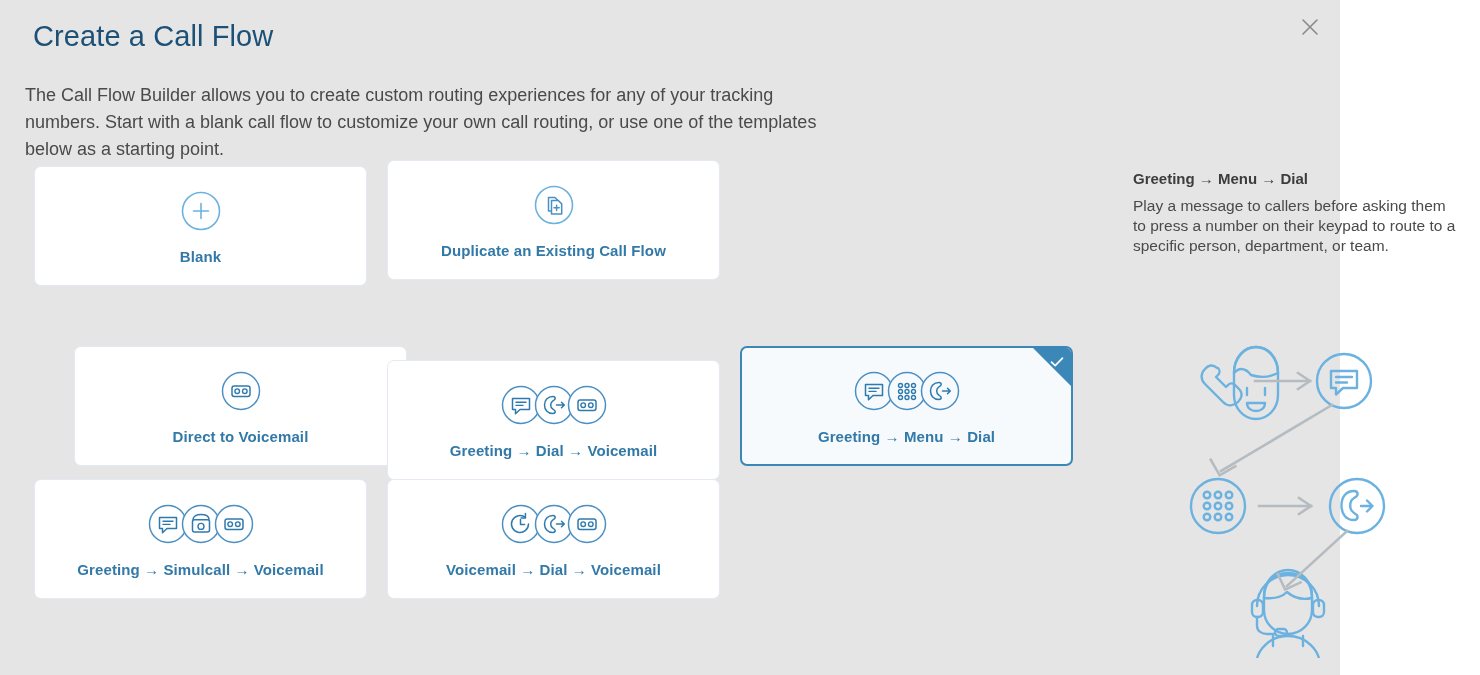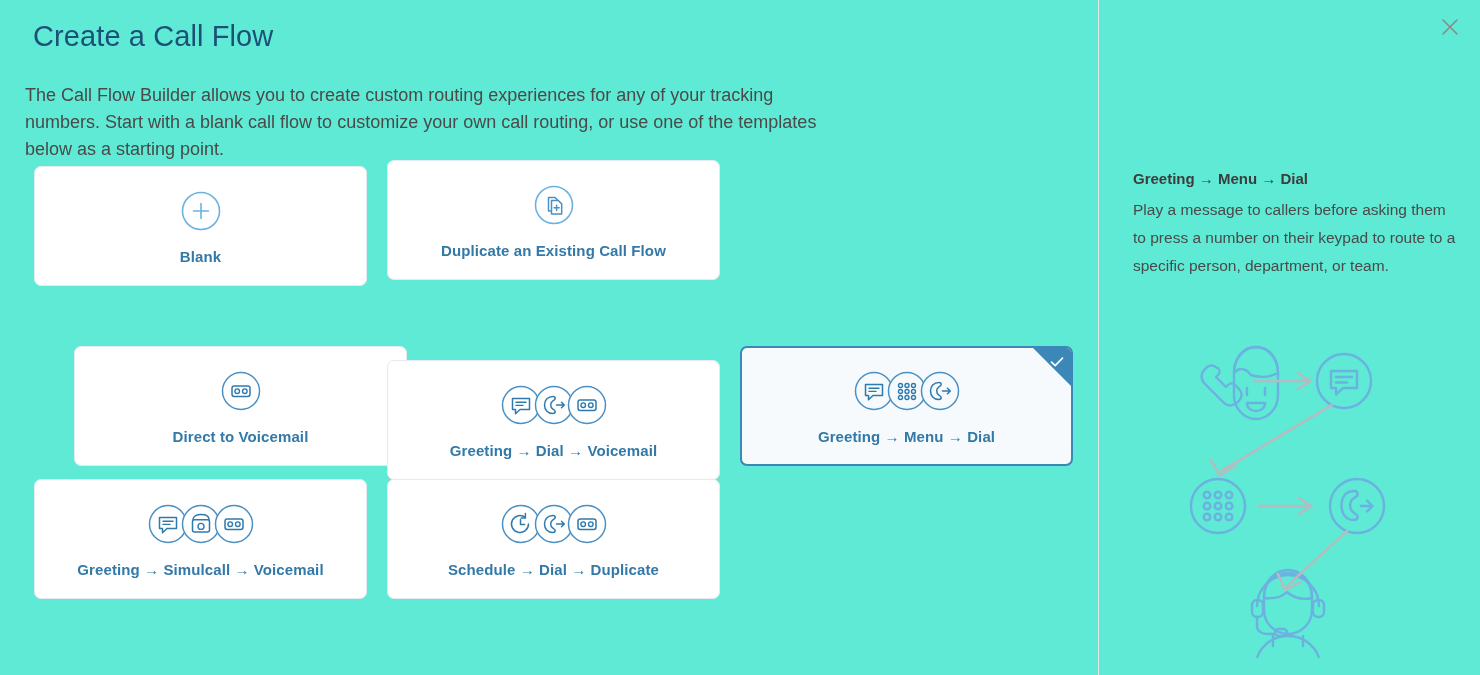--- a/index.html
+++ b/index.html
@@ -3,21 +3,21 @@
 <meta charset="utf-8">
 <style>
   * { box-sizing: border-box; }
   html, body {
     margin: 0; padding: 0;
     width: 1480px; height: 675px;
     background: #ffffff;
     font-family: "Liberation Sans", sans-serif;
     overflow: hidden;
   }
-  .page { position: relative; width: 1480px; height: 675px; background:#5eead4; }
+  .page { position: relative; width: 1340px; height: 675px; background:#e5e5e5; }
 
   
   .title {
     position: absolute; left: 33px; top: 16px;
     font-size: 29px; font-weight: 400; color: #1c5077;
     letter-spacing: .1px; line-height: 40px;
   }
   .close-btn {
     position: absolute; right: 16px; top: 13px;
     width: 28px; height: 28px; cursor: pointer;
@@ -81,21 +81,21 @@
   #card-sdv        { left: 387px; top: 479px; }
 
   
   .right-pane { position: absolute; left: 1099px; top: 0; width: 381px; height: 675px; }
   .side-title {
     position: absolute; left: 34px; top: 170px;
     font-size: 15px; font-weight: 700; color: #3c3c3c; white-space: nowrap;
   }
   .side-desc {
     position: absolute; left: 34px; top: 196px; width: 325px;
-    font-size: 15.5px; line-height: 28px; color: #4a4a4a;
+    font-size: 15.5px; line-height: 20px; color: #4a4a4a;
   }
   .side-diagram { position: absolute; left: 10px; top: 298px; width: 371px; height: 360px; }
 </style>
 </head>
 <body>
 
 <div class="page">
 
   <div class="title">Create a Call Flow</div>
 
@@ -244,21 +244,21 @@
             <path d="M24.5 18.5 v5 h4" fill="none" stroke="#2f7aad" stroke-width="1.5" stroke-linecap="round" stroke-linejoin="round"></path>
 
             <path d="M57 14.5 c-5.5 0 -8.5 4 -8.5 8.5 c0 4.5 3 8.5 8.5 8.5 c1.4 0 2.2 -.9 2.2 -1.9 c0 -1.2 -1.1 -1.7 -2.3 -2.4 c-1.4 -.8 -2.2 -2.1 -2.2 -4.2 c0 -2.1 .8 -3.4 2.2 -4.2 c1.2 -.7 2.3 -1.2 2.3 -2.4 c0 -1 -.8 -1.9 -2.2 -1.9 z" fill="none" stroke="#2f7aad" stroke-width="1.5" stroke-linejoin="round"></path>
             <path d="M60.5 23 h7.5 M65.5 20.3 l2.8 2.7 l-2.8 2.7" fill="none" stroke="#2f7aad" stroke-width="1.5" stroke-linecap="round" stroke-linejoin="round"></path>
 
             <rect x="82" y="18" width="18" height="10.5" rx="2.2" fill="none" stroke="#2f7aad" stroke-width="1.5"></rect>
             <circle cx="87.2" cy="23.2" r="2.3" fill="none" stroke="#2f7aad" stroke-width="1.4"></circle>
             <circle cx="94.8" cy="23.2" r="2.3" fill="none" stroke="#2f7aad" stroke-width="1.4"></circle>
           </svg>
         </div>
-        <div class="card-label">Schedule → Dial → Duplicate</div>
+        <div class="card-label">Voicemail → Dial → Voicemail</div>
       </div>
     </div>
 
   </div>
 
   <div class="divider"></div>
 
   <div class="right-pane">
     <div class="side-title">Greeting → Menu → Dial</div>
     <div class="side-desc">Play a message to callers before asking them to press a number on their keypad to route to a specific person, department, or team.</div>

